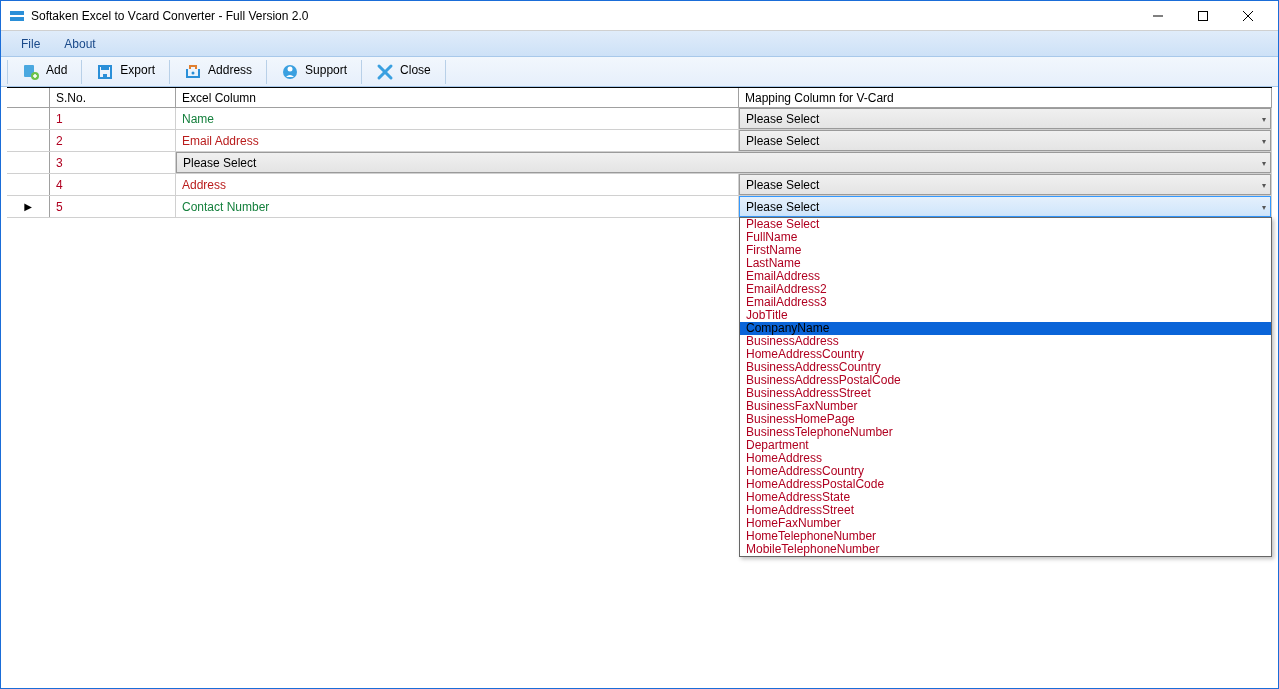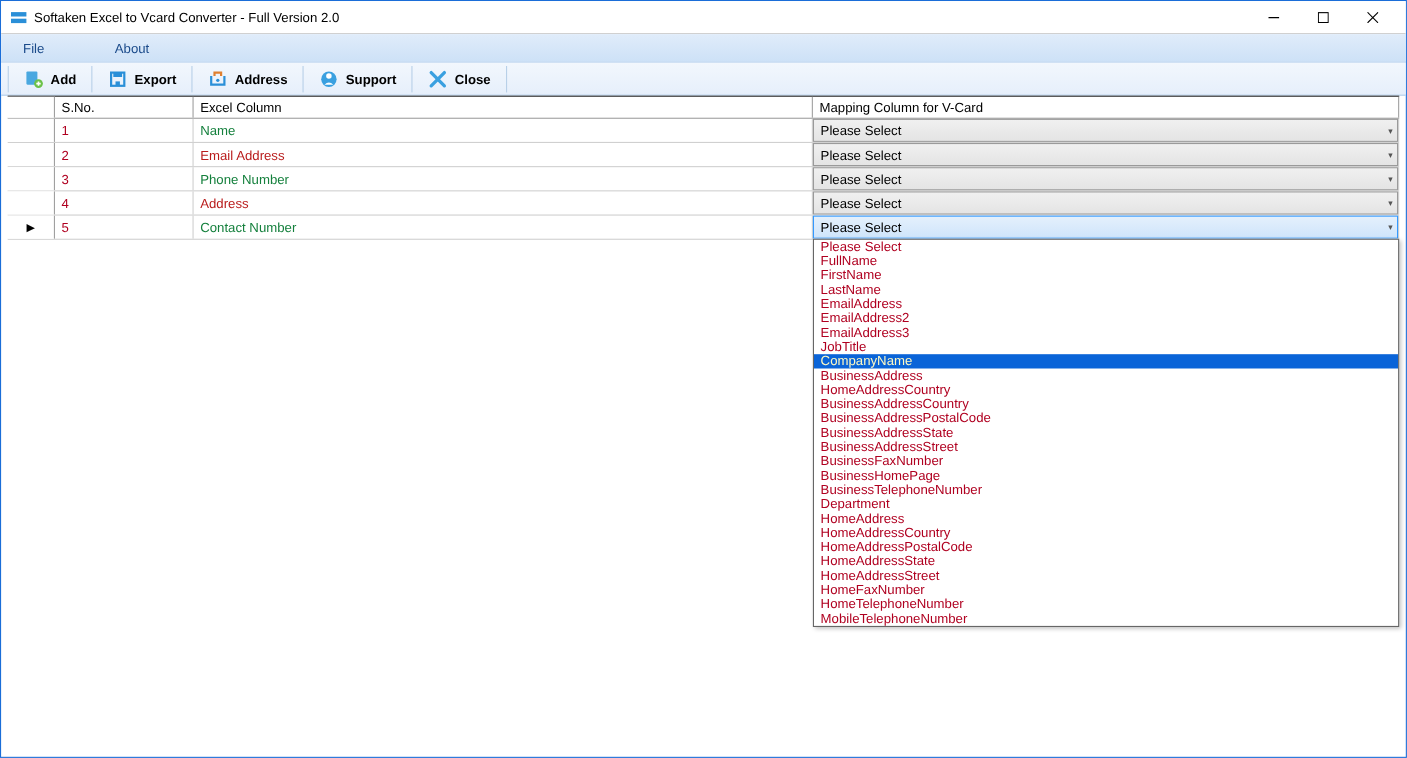--- a/index.html
+++ b/index.html
@@ -2,45 +2,45 @@
 <html><head>
   <meta charset="utf-8">
   <style>
     * { margin: 0; padding: 0; box-sizing: border-box; font-family: 'Segoe UI', Tahoma, sans-serif; font-size: 12px; }
     body { background: #fff; width: 1279px; height: 689px; border: 1px solid #1a6dd8; overflow: hidden; position: relative; }
     .titlebar { height: 30px; background: #fff; display: flex; align-items: center; padding: 0 8px; border-bottom: 1px solid #d0d0d0; justify-content: flex-end; }
     .titlebar .app-icon { width: 16px; height: 16px; margin-right: 6px; display: inline-flex; align-items: center; justify-content: center; }
     .titlebar .title { flex: 1; font-size: 12px; color: #000; }
     .window-controls { display: flex; }
     .window-controls .ctl { width: 45px; height: 30px; display: flex; align-items: center; justify-content: center; cursor: pointer; }
-    .menubar { height: 26px; background: linear-gradient(#e0ecfa, #cde1f7); display: flex; align-items: center; padding: 0 8px; border-bottom: 1px solid #a8c8ea; gap: 40px; }
+    .menubar { height: 26px; background: linear-gradient(#e0ecfa, #cde1f7); display: flex; align-items: center; padding: 0 8px; border-bottom: 1px solid #a8c8ea; }
     .menubar .menu-item { padding: 4px 12px; cursor: pointer; font-size: 12px; color: #1a4a8a; }
     .toolbar { height: 30px; background: linear-gradient(#f2f7fd, #e6effb); display: flex; align-items: center; padding: 0 4px; border-bottom: 1px solid #a8c8ea; }
-    .toolbar .tool-btn { display: flex; align-items: center; padding: 3px 10px; margin: 0 2px; cursor: pointer; border-radius: 2px; font-size: 12px; color: #000; font-weight: bold; }
+    .toolbar .tool-btn { display: flex; padding: 3px 10px; margin: 0 2px; cursor: pointer; border-radius: 2px; font-size: 12px; color: #000; }
     .toolbar .tool-btn .icon { width: 18px; height: 18px; margin-right: 6px; display: inline-flex; align-items: center; justify-content: center; }
     .toolbar .sep { width: 1px; height: 24px; background: #b8d0e8; margin: 0 2px; }
     .grid-area { position: relative; background: #fff; border-top: 1px solid #000; }
     .grid-header { display: flex; height: 20px; border-bottom: 1px solid #a0a0a0; background: #fff; }
     .grid-header .cell { border-right: 1px solid #a0a0a0; padding: 2px 6px; display: flex; align-items: center; font-size: 12px; color: #000; }
     .grid-row { display: flex; height: 22px; border-bottom: 1px solid #d0d0d0; }
     .grid-row .cell { border-right: 1px solid #d0d0d0; padding: 2px 6px; display: flex; align-items: center; font-size: 12px; }
     .cell.rowhead { width: 43px; background: #fff; border-right: 1px solid #a0a0a0; justify-content: center; }
     .grid-header .cell.rowhead { background: #fff; }
     .cell.sno { width: 126px; }
     .cell.excelcol { width: 563px; }
     .cell.mapcol { flex: 1; padding: 0; position: relative; }
     .grid-row .cell.sno { color: #b00020; }
     .grid-row.blue .cell.excelcol { color: #b91c1c; }
     .grid-row.red .cell.excelcol { color: #15803d; }
     .combo { width: 100%; height: 100%; background: linear-gradient(#f0f0f0, #e4e4e4); border: 1px solid #9a9a9a; display: flex; align-items: center; padding: 0 6px; position: relative; cursor: pointer; font-size: 12px; }
     .combo.active { background: linear-gradient(#e4f0fc, #cfe5fb); border: 1px solid #3399ff; }
     .combo .chev { position: absolute; right: 4px; top: 50%; transform: translateY(-50%); font-size: 8px; color: #555; }
     .dropdown { position: absolute; left: 732px; top: 132px; width: 539px; background: #fff; border: 1px solid #666; box-shadow: 2px 2px 4px rgba(0,0,0,0.25); z-index: 100; max-height: 380px; overflow-y: auto; }
     .dropdown .opt { padding: 0 6px; font-size: 12px; color: #b00020; height: 13px; line-height: 13px; cursor: pointer; white-space: nowrap; }
-    .dropdown .opt.sel { background: #0a64d8; color: #fef9c3; }
+    .dropdown .opt.sel { background: #0a64d8; color: #000000; }
     svg { display: block; }
   </style>
 </head>
 <body>
 
 <div class="titlebar">
   <span class="app-icon">
     <svg width="16" height="16" viewBox="0 0 16 16">
         <rect x="1" y="3" width="14" height="4" fill="#2a8fd8"></rect>
         <rect x="1" y="9" width="14" height="4" fill="#2a8fd8"></rect>
@@ -157,21 +157,20 @@
         <div class="cell mapcol">
           <div class="combo">
             <span>Please Select</span>
             <span class="chev">▾</span>
           </div>
         </div>
       </div>
       <div class="grid-row red">
         <div class="cell rowhead"></div>
         <div class="cell sno">3</div>
-        <div class="cell excelcol">Phone Number</div>
         <div class="cell mapcol">
           <div class="combo">
             <span>Please Select</span>
             <span class="chev">▾</span>
           </div>
         </div>
       </div>
       <div class="grid-row blue">
         <div class="cell rowhead"></div>
         <div class="cell sno">4</div>
@@ -206,21 +205,20 @@
     <div class="opt">LastName</div>
     <div class="opt">EmailAddress</div>
     <div class="opt">EmailAddress2</div>
     <div class="opt">EmailAddress3</div>
     <div class="opt">JobTitle</div>
     <div class="opt sel">CompanyName</div>
     <div class="opt">BusinessAddress</div>
     <div class="opt">HomeAddressCountry</div>
     <div class="opt">BusinessAddressCountry</div>
     <div class="opt">BusinessAddressPostalCode</div>
-    <div class="opt">BusinessAddressState</div>
     <div class="opt">BusinessAddressStreet</div>
     <div class="opt">BusinessFaxNumber</div>
     <div class="opt">BusinessHomePage</div>
     <div class="opt">BusinessTelephoneNumber</div>
     <div class="opt">Department</div>
     <div class="opt">HomeAddress</div>
     <div class="opt">HomeAddressCountry</div>
     <div class="opt">HomeAddressPostalCode</div>
     <div class="opt">HomeAddressState</div>
     <div class="opt">HomeAddressStreet</div>

